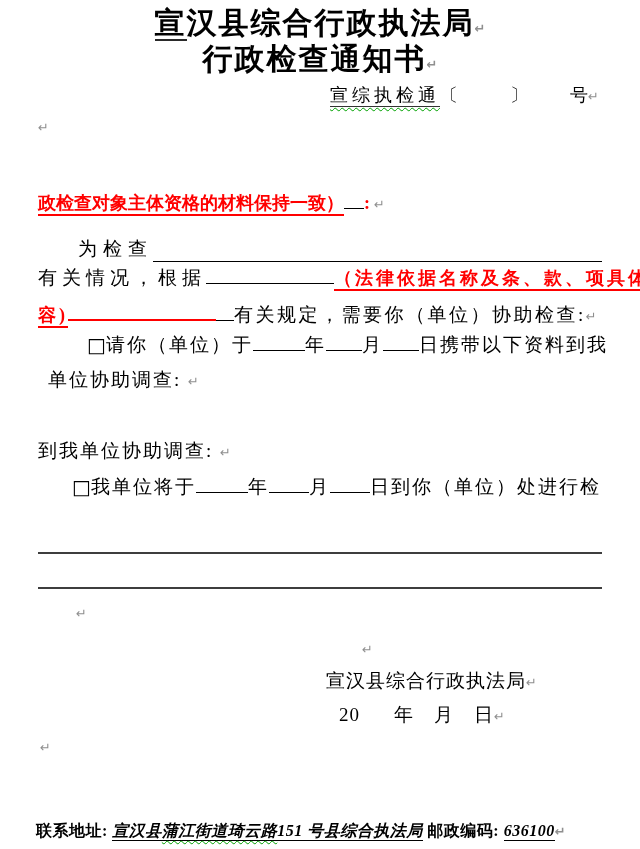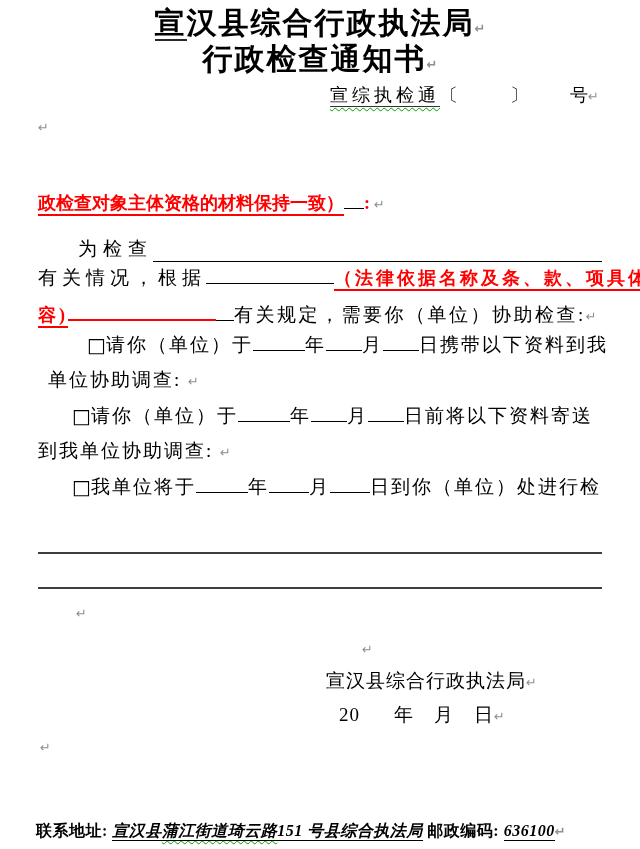--- a/index.html
+++ b/index.html
@@ -59,23 +59,20 @@
     <span class="red">容)</span><span class="blankred" style="width:148px;"></span><span class="blank" style="width:18px;"></span><span style="letter-spacing:2.5px;">有关规定，需要你（单位）协助检查:</span><span class="pmark">↵</span>
   </div>
 
   <div class="abs body19" style="top:331px;left:72px;letter-spacing:2px;margin-left:15px;">
     <span class="chk">□</span><span>请你（单位）于</span><span class="blank" style="width:52px;"></span><span>年</span><span class="blank" style="width:36px;"></span><span>月</span><span class="blank" style="width:36px;"></span><span>日携带以下资料到我</span>
   </div>
   <div class="abs body19" style="top:367px;left:38px;letter-spacing:2px;margin-left:10px;">
     <span>单位协助调查:</span> <span class="pmark">↵</span>
   </div>
 
-  <div class="abs body19" style="top:402px;left:72px;letter-spacing:2px;">
-    <span class="chk">□</span><span>请你（单位）于</span><span class="blank" style="width:52px;"></span><span>年</span><span class="blank" style="width:36px;"></span><span>月</span><span class="blank" style="width:36px;"></span><span>日前将以下资料寄送</span>
-  </div>
   <div class="abs body19" style="top:438px;left:38px;letter-spacing:2px;">
     <span>到我单位协助调查:</span> <span class="pmark">↵</span>
   </div>
 
   <div class="abs body19" style="top:473px;left:72px;letter-spacing:2px;">
     <span class="chk">□</span><span>我单位将于</span><span class="blank" style="width:52px;"></span><span>年</span><span class="blank" style="width:40px;"></span><span>月</span><span class="blank" style="width:40px;"></span><span>日到你（单位）处进行检</span>
   </div>
 
   <div class="abs rule" style="top:552px;left:38px;"></div>
   <div class="abs rule" style="top:587px;left:38px;"></div>

